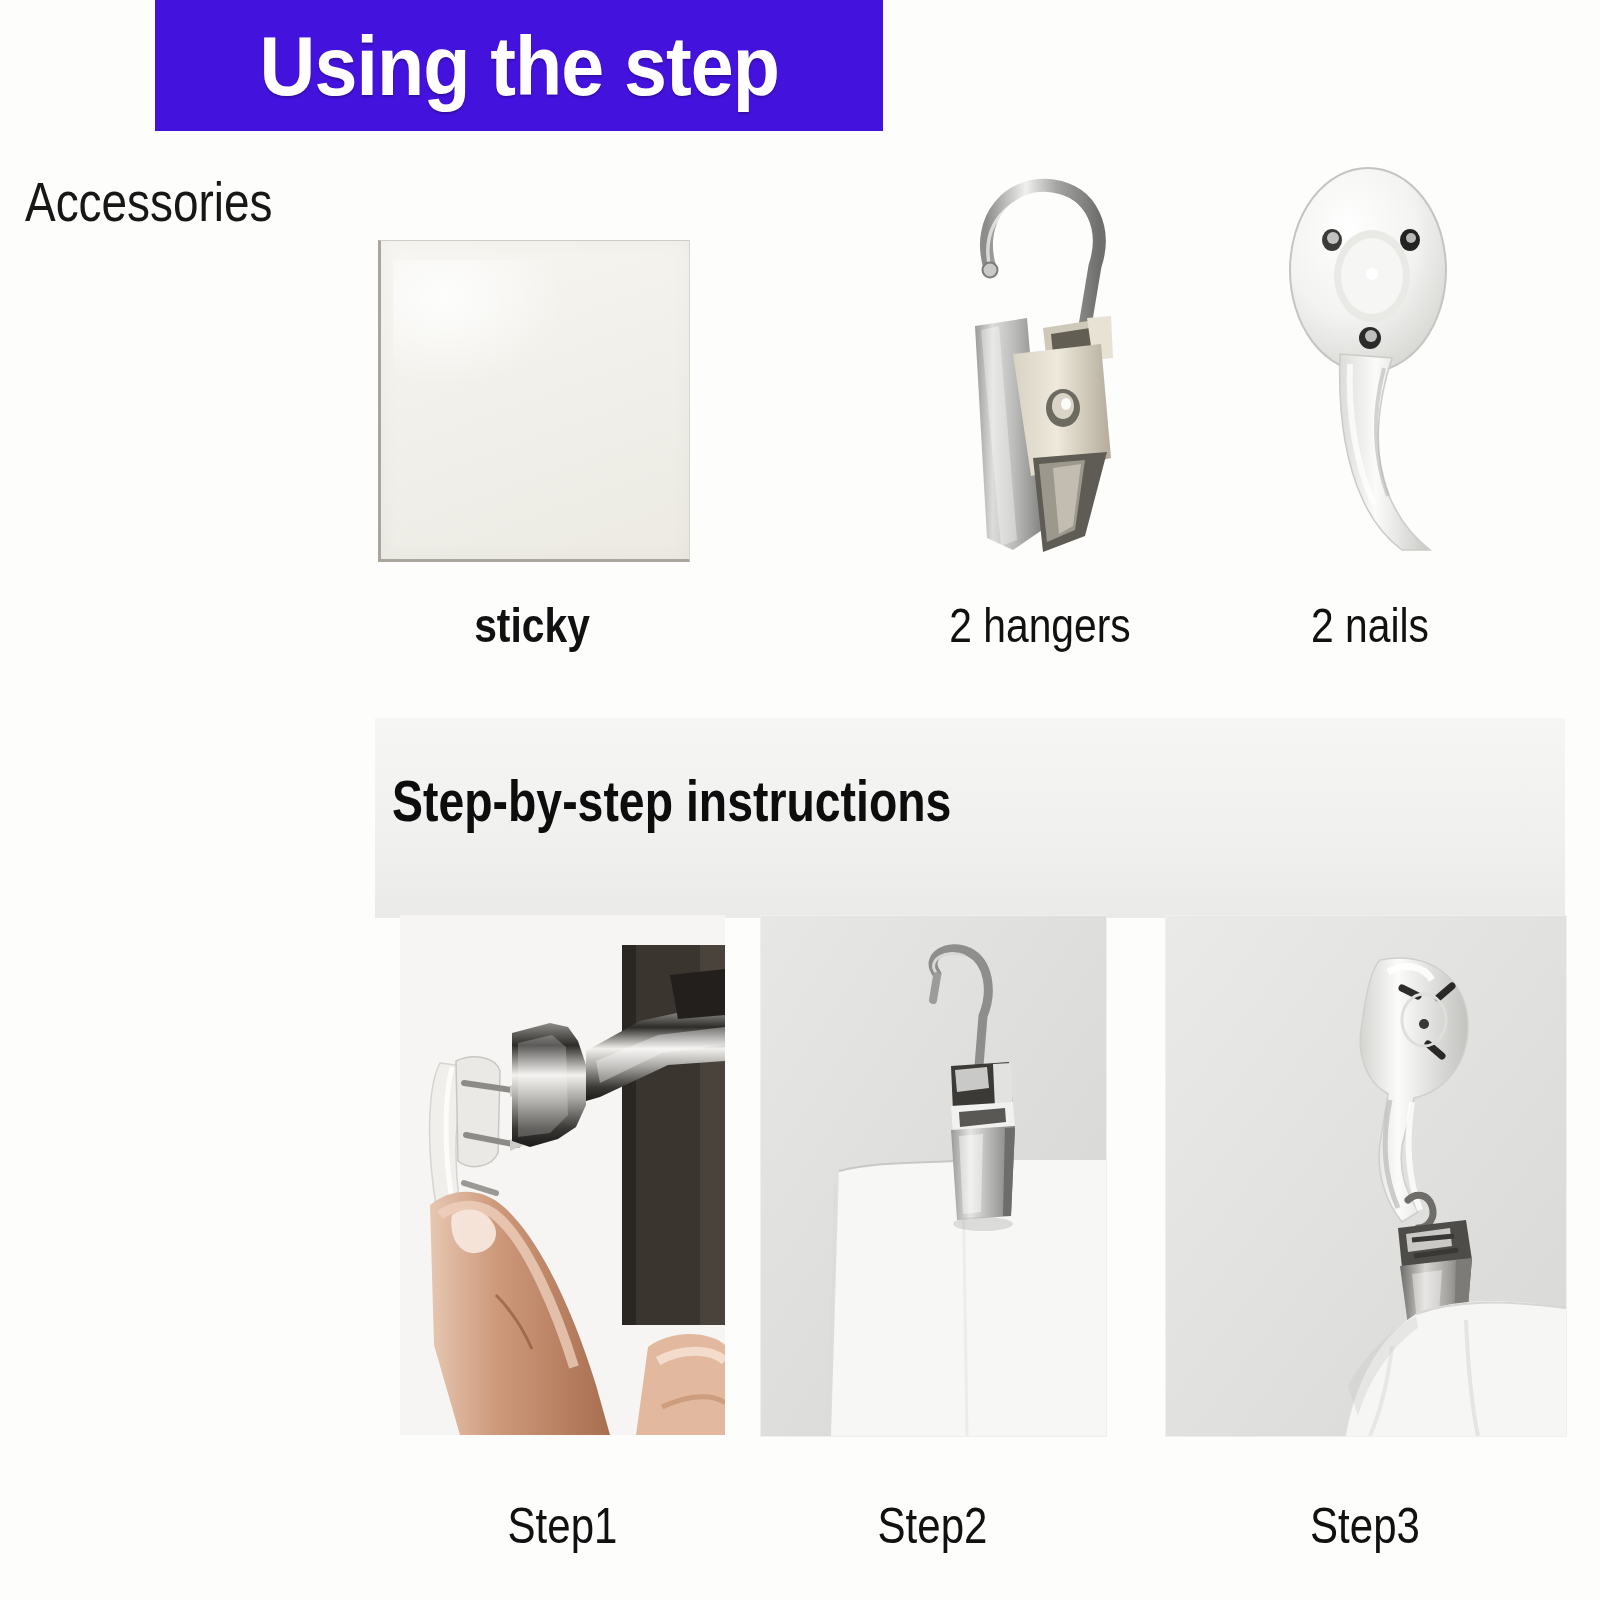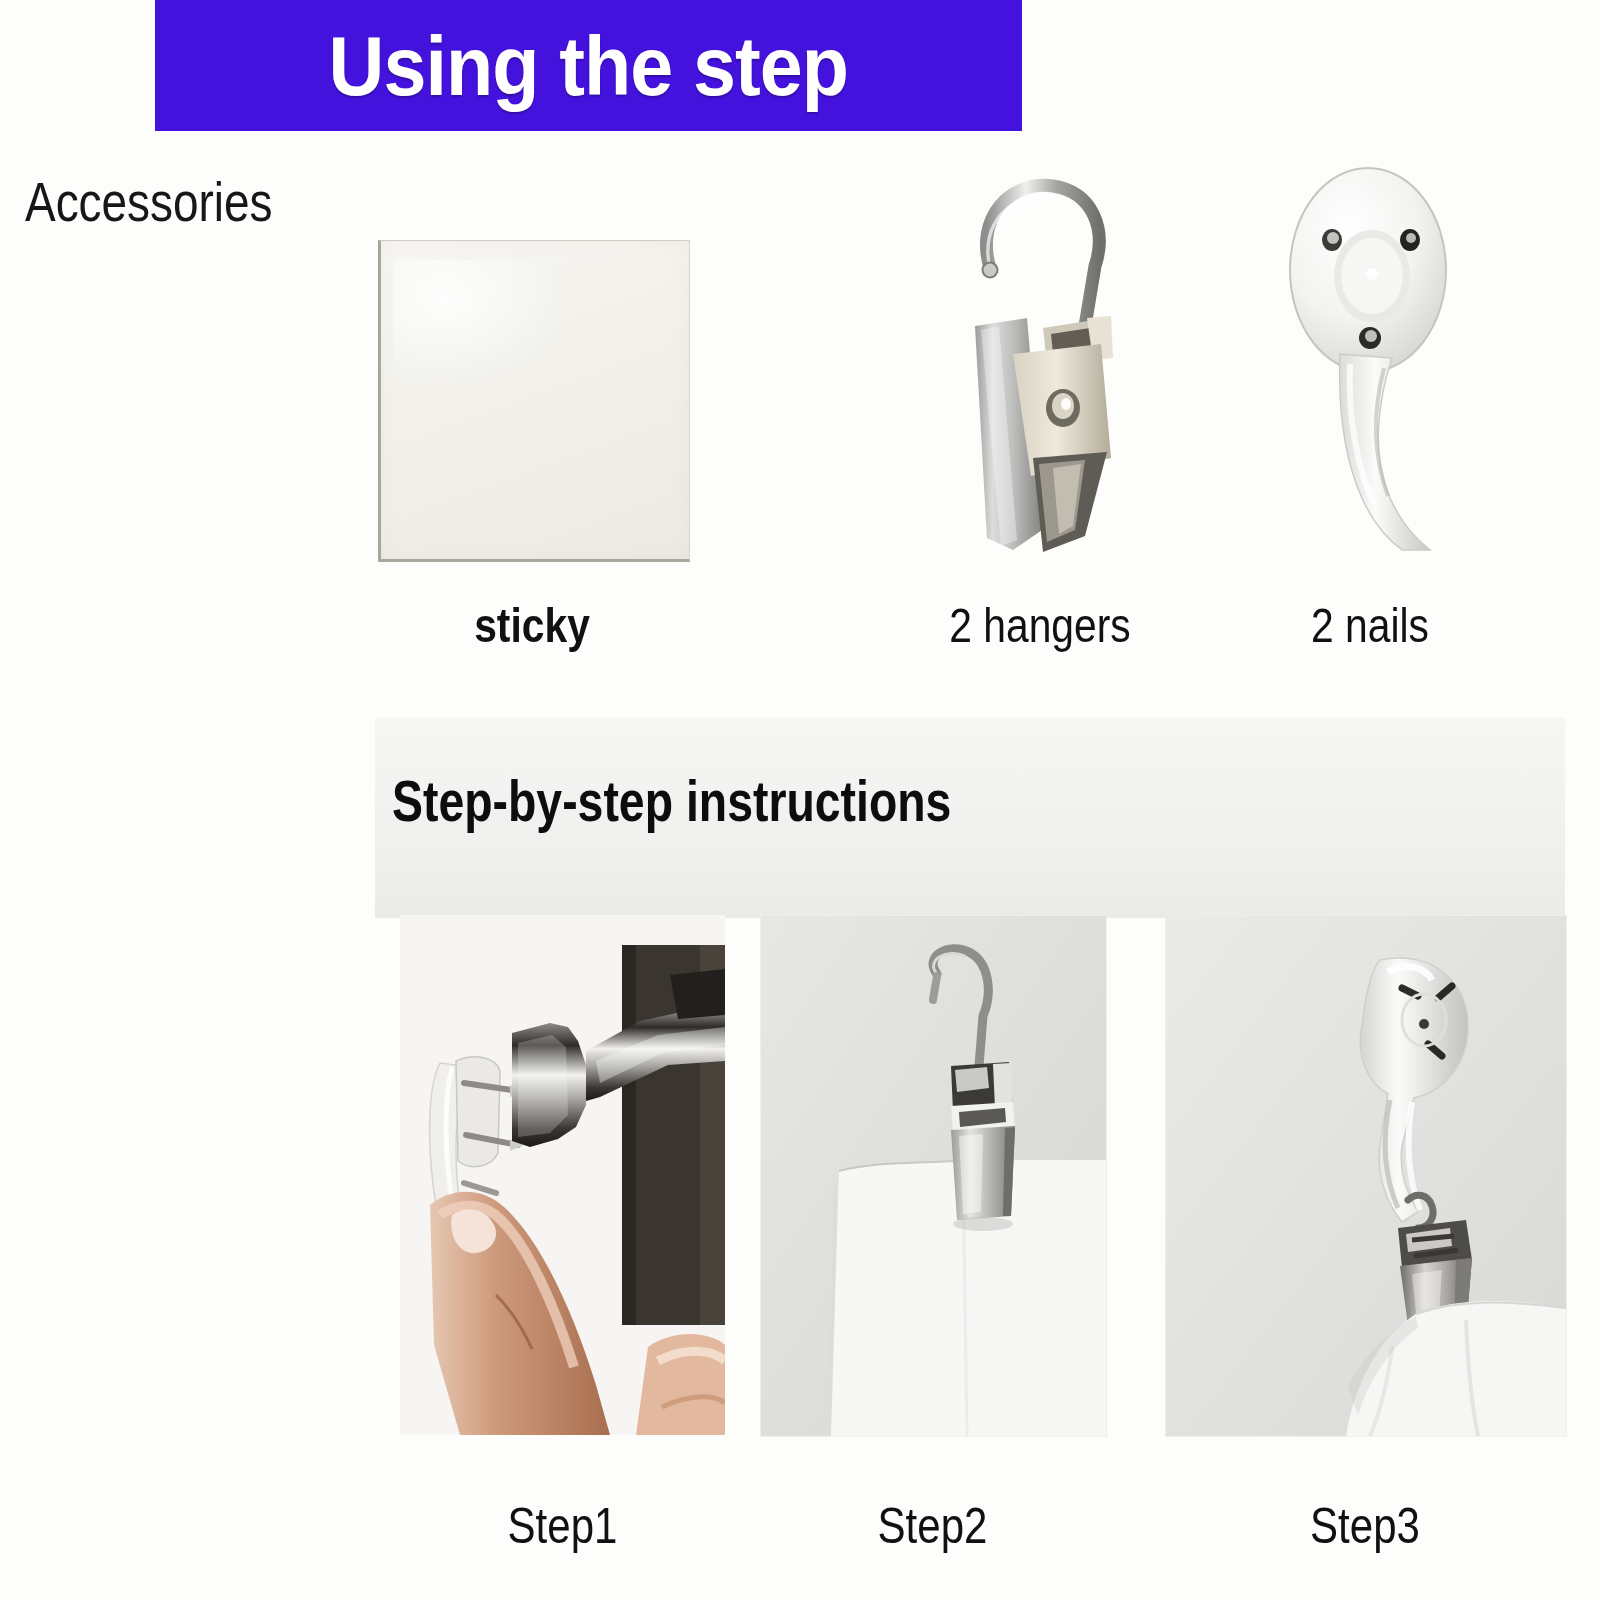--- a/index.html
+++ b/index.html
@@ -7,21 +7,21 @@
     width:1600px;height:1600px;
     background:#ffffff;
     font-family:"Liberation Sans", sans-serif;
     overflow:hidden;
     position:relative;
   }
   .page{position:absolute;inset:0;background:#fdfdfc;}
 
   
   .banner{
-    position:absolute;left:155px;top:0px;width:867px;height:131px;
+    position:absolute;left:155px;top:0px;width:728px;height:131px;
     background:var(--banner,#4412dd);
     display:flex;align-items:center;justify-content:center;
   }
   .banner-text{
     color:#ffffff;
     font-family:"Liberation Sans", sans-serif;
     font-size:84px;line-height:84px;
     font-weight:bold;
     letter-spacing:-1px;
     transform:scaleX(0.92);

